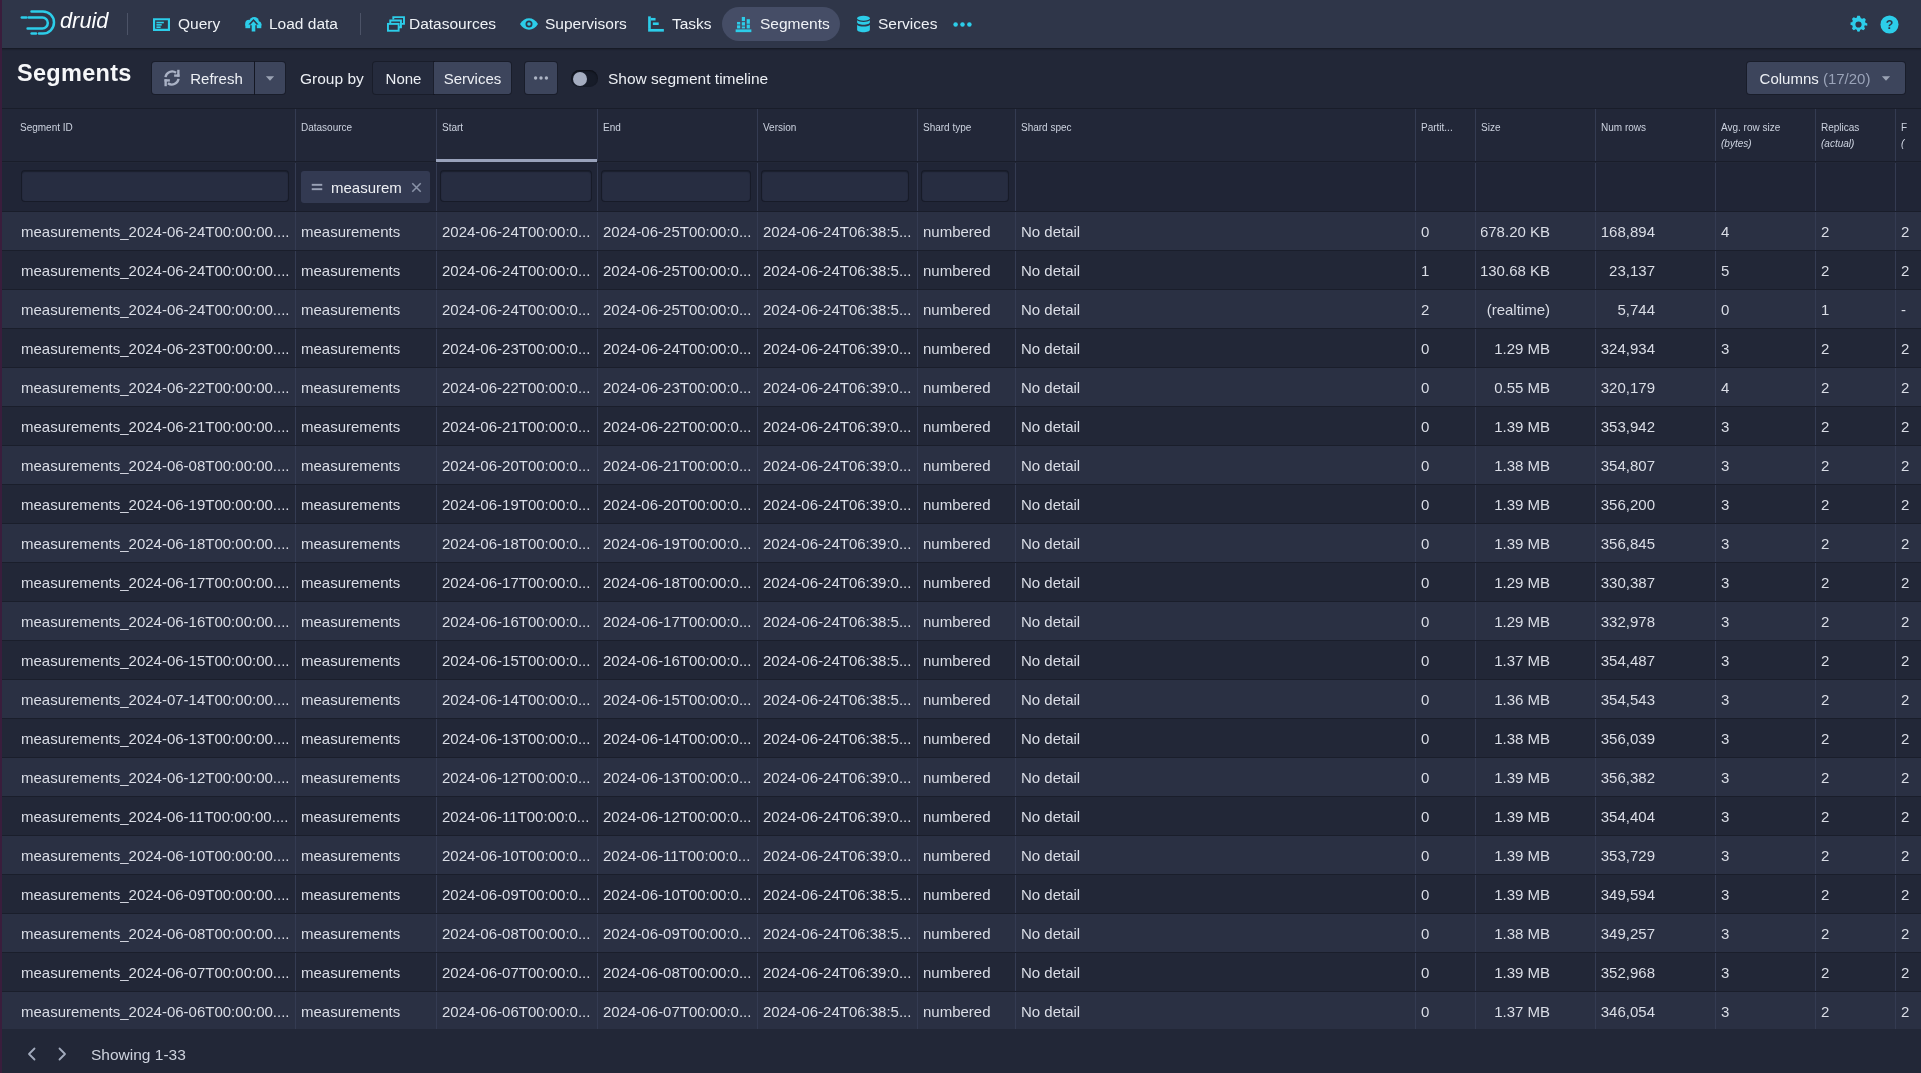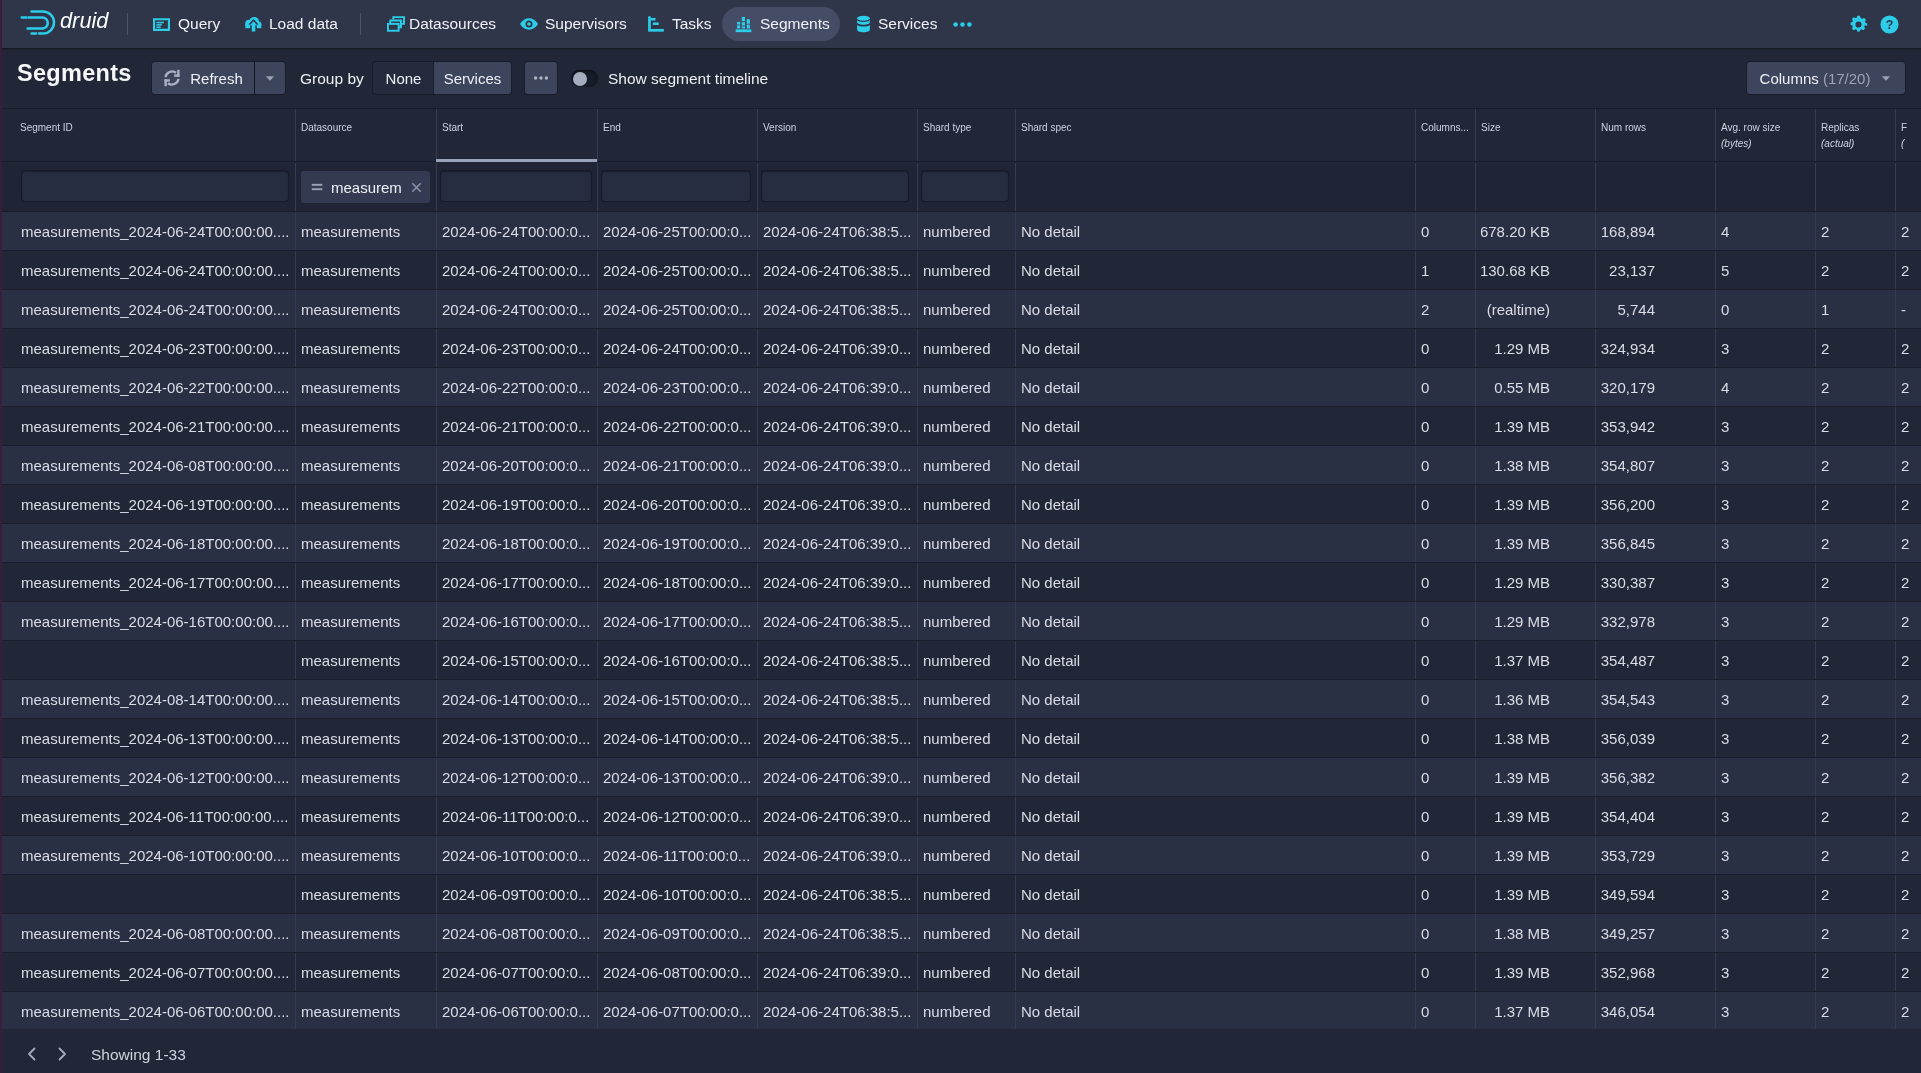--- a/index.html
+++ b/index.html
@@ -196,21 +196,21 @@
 <div class="vline" style="left:1715px"></div>
 <div class="vline" style="left:1815px"></div>
 <div class="vline" style="left:1895px"></div>
 <div class="hcell" style="left:20px">Segment ID</div>
     <div class="hcell" style="left:301px">Datasource</div>
     <div class="hcell" style="left:442px">Start</div>
     <div class="hcell" style="left:603px">End</div>
     <div class="hcell" style="left:763px">Version</div>
     <div class="hcell" style="left:923px">Shard type</div>
     <div class="hcell" style="left:1021px">Shard spec</div>
-    <div class="hcell" style="left:1421px">Columns...</div>
+    <div class="hcell" style="left:1421px">Partit...</div>
     <div class="hcell" style="left:1481px">Size</div>
     <div class="hcell" style="left:1601px">Num rows</div>
     <div class="hcell" style="left:1721px">Avg. row size<br><i>(bytes)</i></div>
     <div class="hcell" style="left:1821px">Replicas<br><i>(actual)</i></div>
     <div class="hcell" style="left:1901px">F<br><i>(</i></div>
 <div class="abs" style="left:436px;top:50px;width:161px;height:3px;background:#99a2bb"></div>
 </div>
 <div id="tfilter">
 <div class="vline" style="left:295px"></div>
 <div class="vline" style="left:436px"></div>
@@ -555,20 +555,21 @@
 <div class="vline" style="left:597px"></div>
 <div class="vline" style="left:757px"></div>
 <div class="vline" style="left:917px"></div>
 <div class="vline" style="left:1015px"></div>
 <div class="vline" style="left:1415px"></div>
 <div class="vline" style="left:1475px"></div>
 <div class="vline" style="left:1595px"></div>
 <div class="vline" style="left:1715px"></div>
 <div class="vline" style="left:1815px"></div>
 <div class="vline" style="left:1895px"></div>
+      <div class="cell" style="left:21px;width:273px">measurements_2024-06-15T00:00:00....</div>
       <div class="cell" style="left:301px;width:134px">measurements</div>
       <div class="cell" style="left:442px;width:154px">2024-06-15T00:00:0...</div>
       <div class="cell" style="left:603px;width:153px">2024-06-16T00:00:0...</div>
       <div class="cell" style="left:763px;width:153px">2024-06-24T06:38:5...</div>
       <div class="cell" style="left:923px;width:91px">numbered</div>
       <div class="cell" style="left:1021px;width:393px">No detail</div>
       <div class="cell" style="left:1421px;width:53px">0</div>
       <div class="cell rt" style="left:1481px;width:69px">1.37 MB</div>
       <div class="cell rt" style="left:1601px;width:54px">354,487</div>
       <div class="cell" style="left:1721px;width:93px">3</div>
@@ -582,21 +583,21 @@
 <div class="vline" style="left:597px"></div>
 <div class="vline" style="left:757px"></div>
 <div class="vline" style="left:917px"></div>
 <div class="vline" style="left:1015px"></div>
 <div class="vline" style="left:1415px"></div>
 <div class="vline" style="left:1475px"></div>
 <div class="vline" style="left:1595px"></div>
 <div class="vline" style="left:1715px"></div>
 <div class="vline" style="left:1815px"></div>
 <div class="vline" style="left:1895px"></div>
-      <div class="cell" style="left:21px;width:273px">measurements_2024-08-14T00:00:00....</div>
+      <div class="cell" style="left:21px;width:273px">measurements_2024-07-14T00:00:00....</div>
       <div class="cell" style="left:301px;width:134px">measurements</div>
       <div class="cell" style="left:442px;width:154px">2024-06-14T00:00:0...</div>
       <div class="cell" style="left:603px;width:153px">2024-06-15T00:00:0...</div>
       <div class="cell" style="left:763px;width:153px">2024-06-24T06:38:5...</div>
       <div class="cell" style="left:923px;width:91px">numbered</div>
       <div class="cell" style="left:1021px;width:393px">No detail</div>
       <div class="cell" style="left:1421px;width:53px">0</div>
       <div class="cell rt" style="left:1481px;width:69px">1.36 MB</div>
       <div class="cell rt" style="left:1601px;width:54px">354,543</div>
       <div class="cell" style="left:1721px;width:93px">3</div>
@@ -722,20 +723,21 @@
 <div class="vline" style="left:597px"></div>
 <div class="vline" style="left:757px"></div>
 <div class="vline" style="left:917px"></div>
 <div class="vline" style="left:1015px"></div>
 <div class="vline" style="left:1415px"></div>
 <div class="vline" style="left:1475px"></div>
 <div class="vline" style="left:1595px"></div>
 <div class="vline" style="left:1715px"></div>
 <div class="vline" style="left:1815px"></div>
 <div class="vline" style="left:1895px"></div>
+      <div class="cell" style="left:21px;width:273px">measurements_2024-06-09T00:00:00....</div>
       <div class="cell" style="left:301px;width:134px">measurements</div>
       <div class="cell" style="left:442px;width:154px">2024-06-09T00:00:0...</div>
       <div class="cell" style="left:603px;width:153px">2024-06-10T00:00:0...</div>
       <div class="cell" style="left:763px;width:153px">2024-06-24T06:38:5...</div>
       <div class="cell" style="left:923px;width:91px">numbered</div>
       <div class="cell" style="left:1021px;width:393px">No detail</div>
       <div class="cell" style="left:1421px;width:53px">0</div>
       <div class="cell rt" style="left:1481px;width:69px">1.39 MB</div>
       <div class="cell rt" style="left:1601px;width:54px">349,594</div>
       <div class="cell" style="left:1721px;width:93px">3</div>

